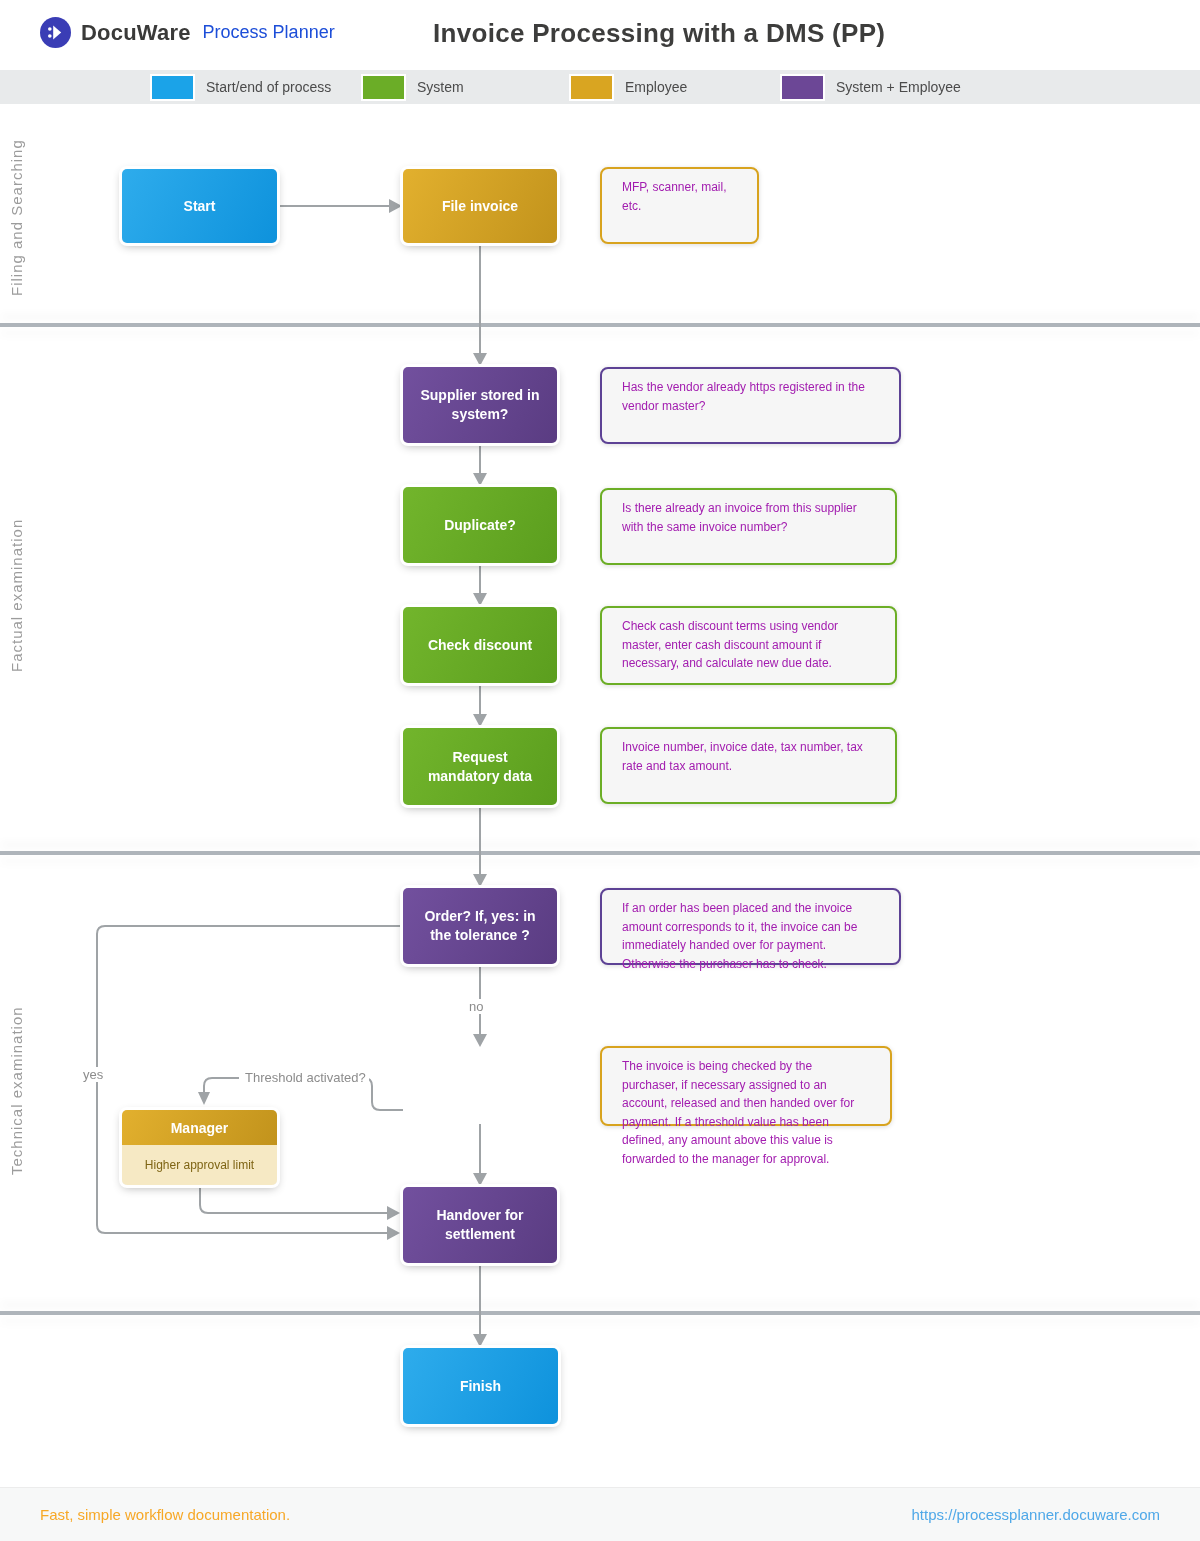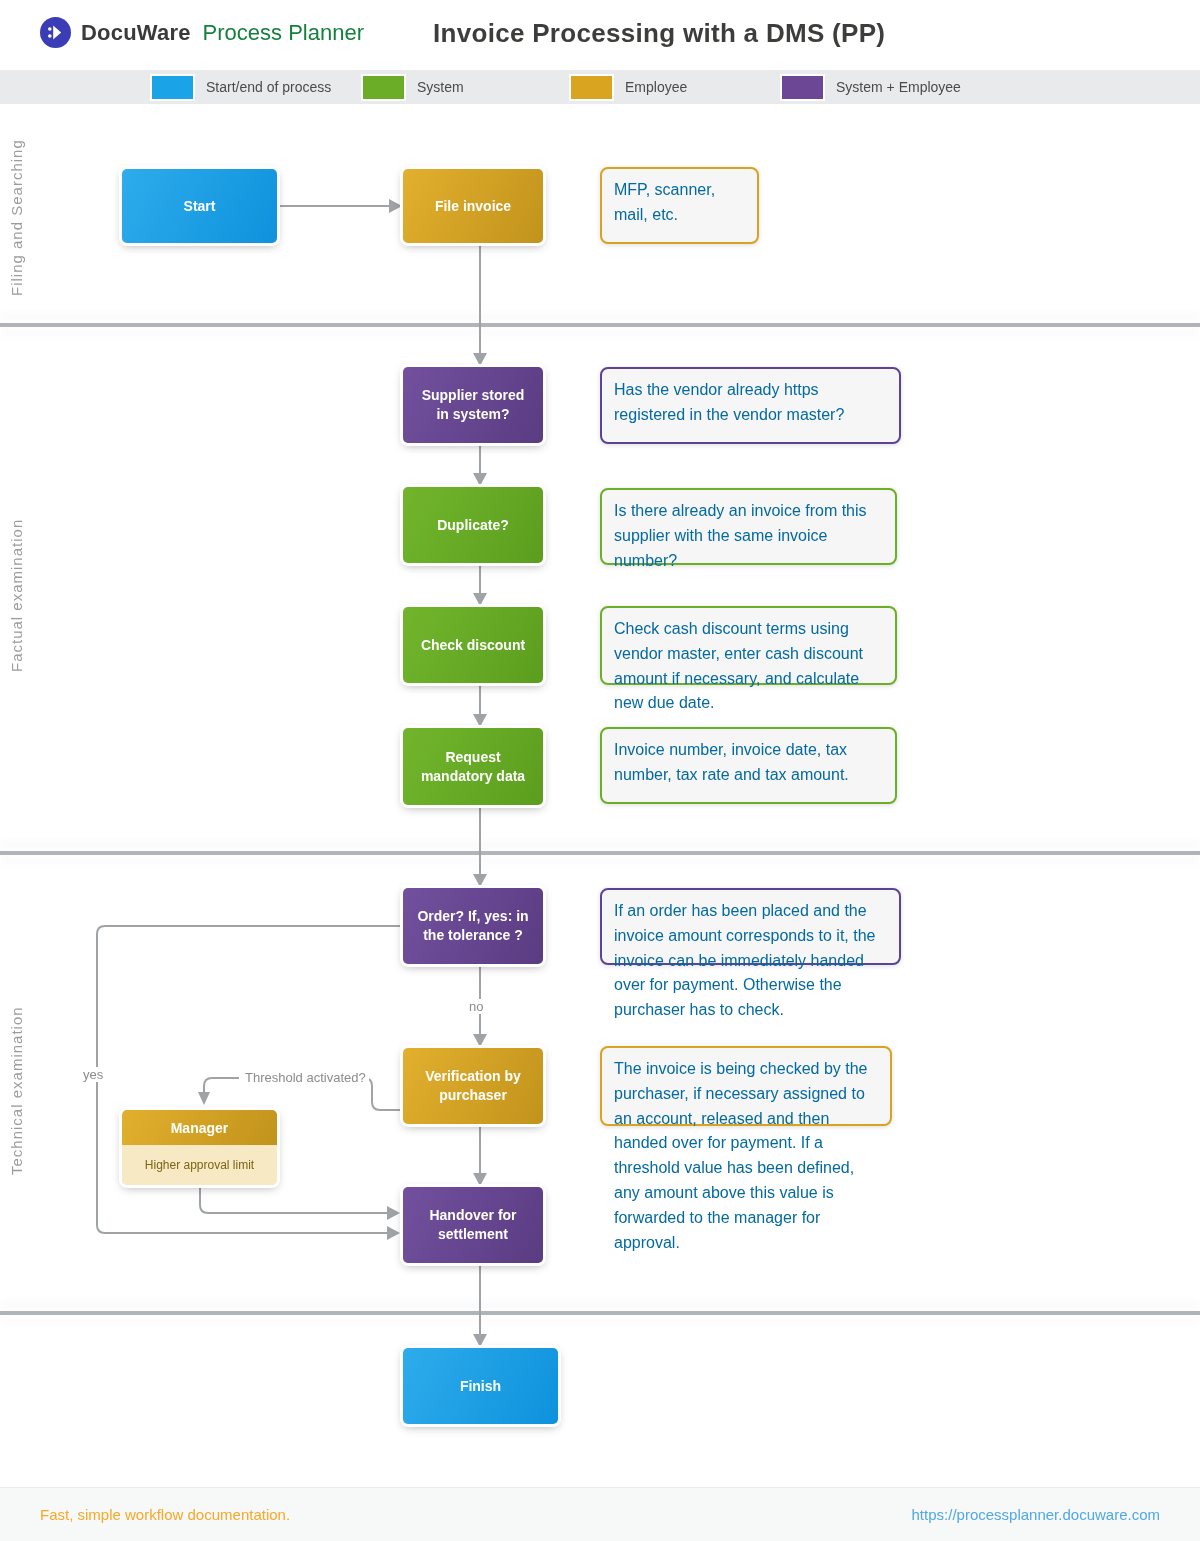--- a/index.html
+++ b/index.html
@@ -2,56 +2,56 @@
 <html><head>
 <meta charset="utf-8">
 <style>
   html,body{margin:0;padding:0;background:#fff;font-family:"Liberation Sans",sans-serif;}
   .canvas{position:relative;width:1200px;height:1541px;background:#fff;overflow:hidden;}
 
   
   .header{position:absolute;left:0;top:0;width:1200px;height:70px;background:#fff;}
   .brand{position:absolute;left:40px;top:17px;display:flex;align-items:center;gap:10px;}
   .brand-name{font-size:22px;font-weight:bold;color:#3a3a39;letter-spacing:.2px;}
-  .brand-product{font-size:22px;font-weight:normal;color:#15803d;margin-left:2px;}
+  .brand-product{font-size:18px;font-weight:normal;color:#1d4ed8;margin-left:2px;}
   .doc-title{position:absolute;left:433px;top:18px;font-size:26px;font-weight:bold;color:#3d3d3c;letter-spacing:.3px;}
 
   
   .legend{position:absolute;left:0;top:70px;width:1200px;height:34px;background:#e8eaeb;text-align:right;}
   .legend-item{position:absolute;top:0;height:34px;display:flex;align-items:center;}
   .swatch{width:41px;height:23px;box-shadow:0 0 0 2px #fff;}
   .legend-label{margin-left:13px;font-size:14px;color:#4b4b4b;}
 
   
   .lane-sep{position:absolute;left:0;width:1200px;height:4px;background:#aeb4ba;
     box-shadow:0 -8px 10px rgba(0,0,0,.05),0 8px 10px rgba(0,0,0,.04);}
   .lane-label{position:absolute;color:#9c9c9c;font-size:15px;letter-spacing:1px;white-space:nowrap;
     transform:rotate(-90deg);transform-origin:left top;}
 
   
-  .node{position:absolute;width:140px;height:76px;border-radius:5px;display:flex;align-items:center;
+  .node{position:absolute;width:154px;height:76px;border-radius:5px;display:flex;align-items:center;
     justify-content:center;text-align:center;color:#fff;font-weight:bold;font-size:14px;line-height:1.35;
     padding:0 14px;box-sizing:border-box;
     box-shadow:0 0 0 3px #fff,0 3px 10px rgba(0,0,0,.30);}
   .node-blue{background:linear-gradient(118deg,#2eacec,#0e92dc);}
   .node-gold{background:linear-gradient(118deg,#e2b02e,#c2931c);}
   .node-green{background:linear-gradient(118deg,#72b52c,#5b9e1e);}
   .node-purple{background:linear-gradient(118deg,#72509e,#5a3c82);}
 
   
   .node-split{position:absolute;width:155px;border-radius:5px;overflow:hidden;
     box-shadow:0 0 0 3px #fff,0 3px 10px rgba(0,0,0,.30);}
   .node-split .split-head{height:35px;display:flex;align-items:center;justify-content:center;
     background:linear-gradient(118deg,#e2b02e,#c2931c);color:#fff;font-weight:bold;font-size:14px;}
   .node-split .split-body{height:40px;display:flex;align-items:center;justify-content:center;
     background:#f6e9c4;color:#7e6414;font-size:12px;}
 
   
   .note{position:absolute;background:#f6f6f6;border-radius:8px;border:2px solid;
-    padding:9px 12px;box-sizing:border-box;font-size:16px;color:#0369a1;line-height:1.55;
+    padding:9px 20px;box-sizing:border-box;font-size:12px;color:#a21caf;line-height:1.55;
     box-shadow:0 1px 5px rgba(0,0,0,.14);}
   .note-gold{border-color:#d8a31e;}
   .note-green{border-color:#6cae26;}
   .note-purple{border-color:#5d4295;}
 
   
   .edge-label{position:absolute;font-size:13px;color:#8c8c8c;background:#fff;padding:0 3px;white-space:nowrap;}
 
   .connectors{position:absolute;left:0;top:0;}
 
@@ -142,21 +142,20 @@
   <div class="edge-label" style="left:80px;top:1067px">yes</div>
   <div class="edge-label" style="left:242px;top:1070px">Threshold activated?</div>
 
   <div class="node node-blue" style="left:122px;top:169px;width:155px;height:74px">Start</div>
   <div class="node node-gold" style="left:403px;top:169px;height:74px">File invoice</div>
   <div class="node node-purple" style="left:403px;top:367px">Supplier stored in system?</div>
   <div class="node node-green" style="left:403px;top:487px">Duplicate?</div>
   <div class="node node-green" style="left:403px;top:607px">Check discount</div>
   <div class="node node-green" style="left:403px;top:728px;height:77px">Request mandatory data</div>
   <div class="node node-purple" style="left:403px;top:888px">Order? If, yes: in the tolerance ?</div>
-  <div class="node node-gold" style="left:403px;top:1048px">Verification by purchaser</div>
 
   <div class="node-split" style="left:122px;top:1110px">
     <div class="split-head">Manager</div>
     <div class="split-body">Higher approval limit</div>
   </div>
 
   <div class="node node-purple" style="left:403px;top:1187px">Handover for settlement</div>
   <div class="node node-blue" style="left:403px;top:1348px;width:155px">Finish</div>
 
   <div class="note note-gold" style="left:600px;top:167px;width:159px;height:77px">MFP, scanner, mail, etc.</div>

